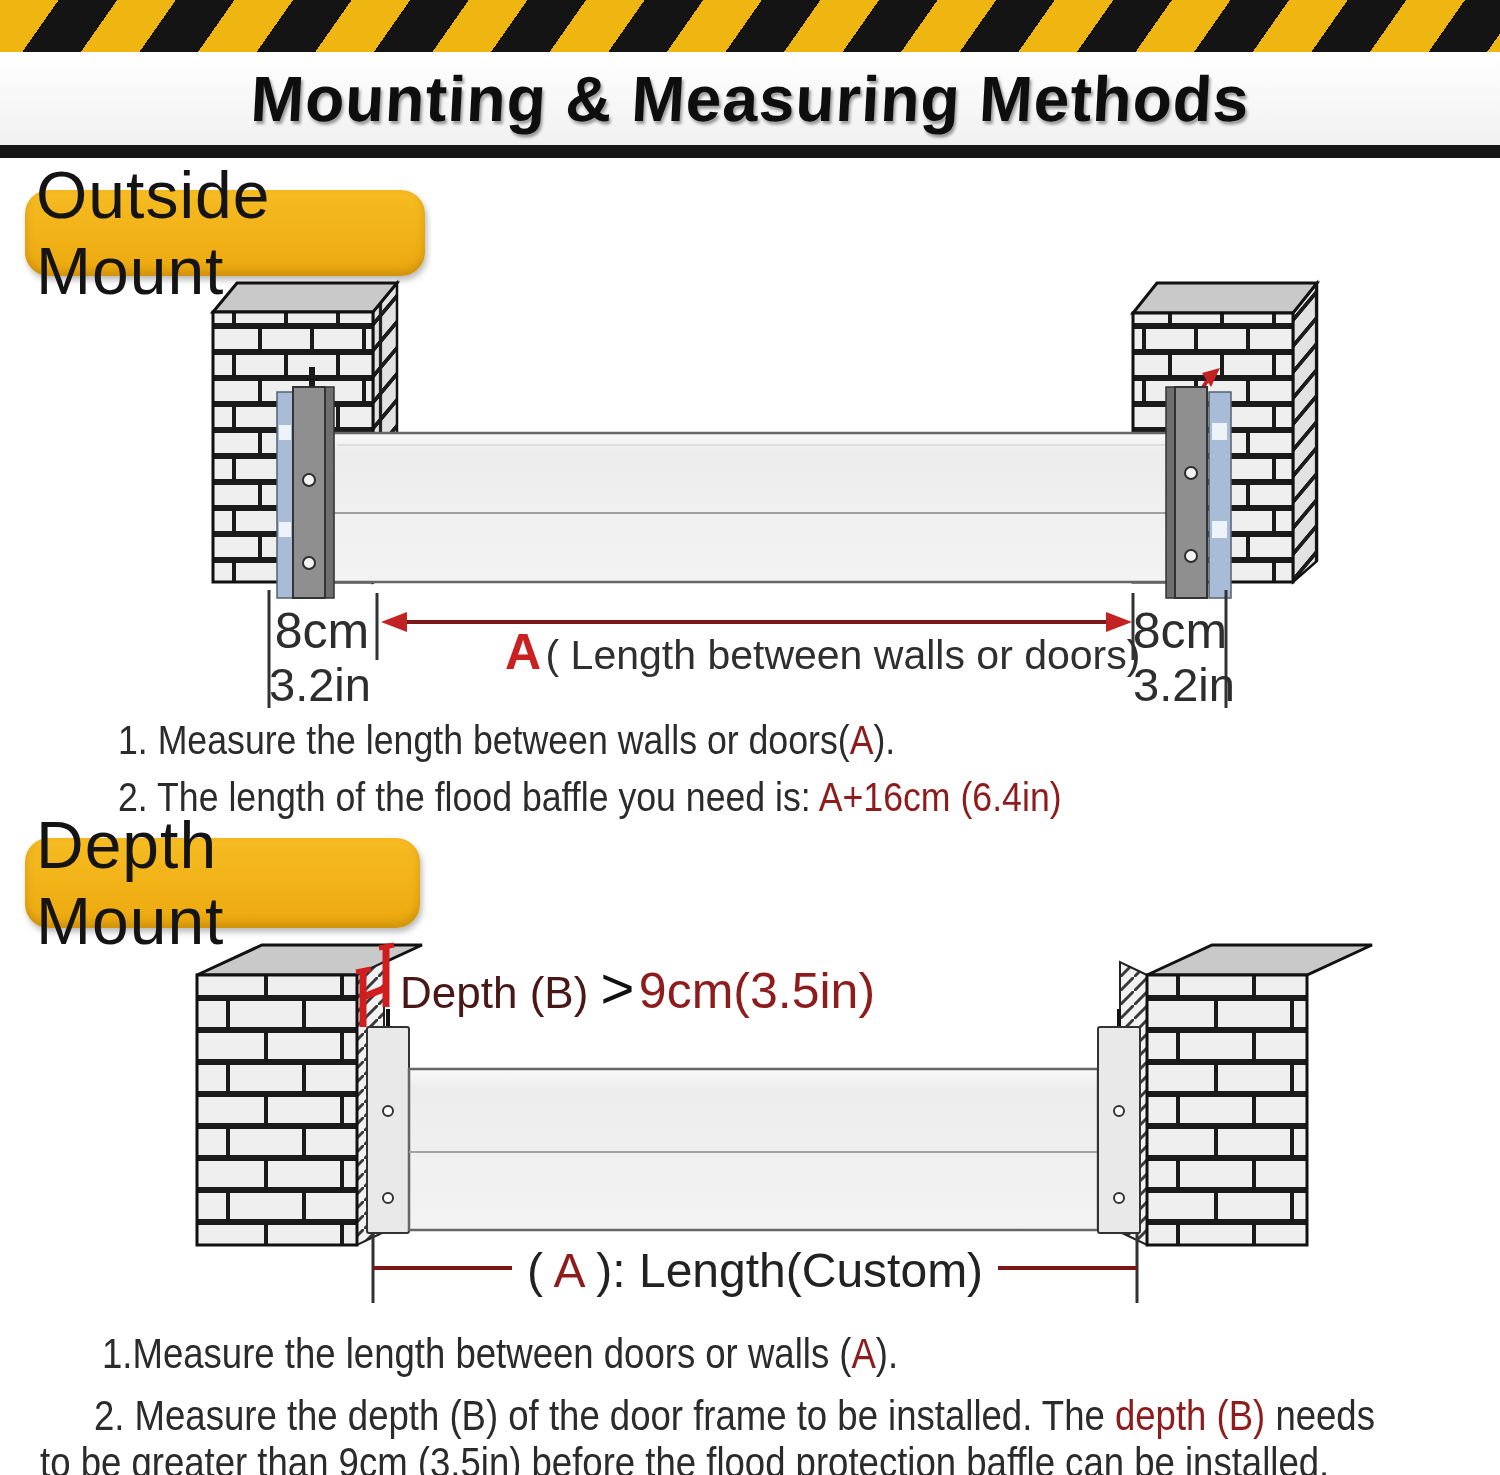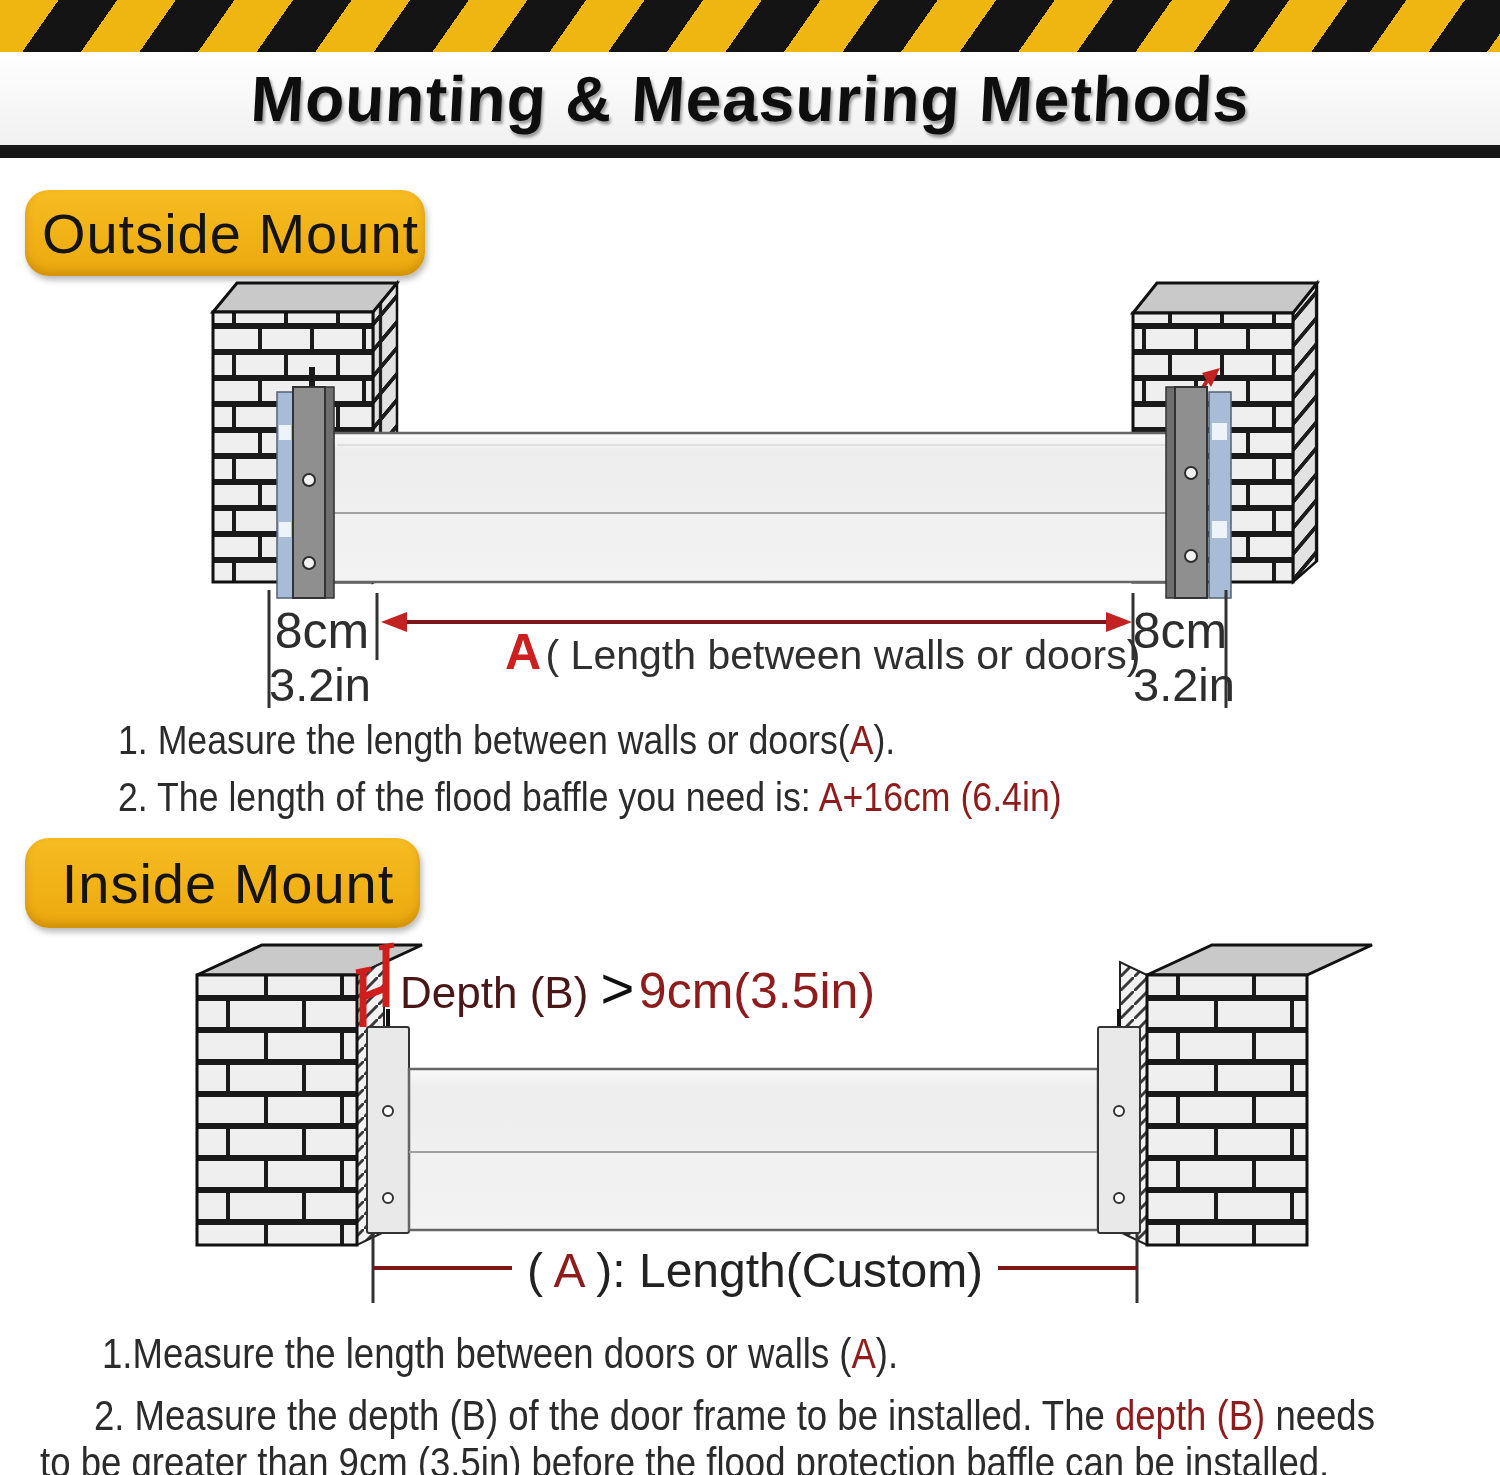--- a/index.html
+++ b/index.html
@@ -16,21 +16,21 @@
     background:linear-gradient(#ffffff,#f1f1f1);
     display:flex;align-items:center;justify-content:center;}
   .titlebar .title{font-size:64px;font-weight:700;color:#0e0e0e;letter-spacing:1px;
     transform:skewX(-3deg);text-shadow:2px 3px 3px rgba(0,0,0,.38), 0 1px 0 #ffffff;}
   .darkbar{position:absolute;left:0;top:145px;width:100%;height:13px;background:#171717;}
 
   
   .badge{position:absolute;background:linear-gradient(#f6bc22,#eca90e);
     border-radius:24px;display:flex;align-items:center;justify-content:center;
     color:#141414;box-shadow:2px 4px 6px rgba(0,0,0,.28), inset 0 -5px 8px rgba(135,85,0,.30);}
-  .badge span{font-size:56px;letter-spacing:1px;margin-left:11px;}
+  .badge span{font-size:66px;letter-spacing:1px;margin-left:11px;}
   .badge.outside{left:25px;top:190px;width:400px;height:86px;}
   .badge.inside{left:25px;top:838px;width:395px;height:90px;}
 
   .diagram{position:absolute;left:0;}
   .d1{top:275px;width:1500px;height:440px;}
   .d2{top:935px;width:1500px;height:412px;}
 
   svg text{font-family:"Liberation Sans", sans-serif;}
 
   
@@ -136,21 +136,21 @@
       </text>
     </g>
   </svg>
 
   <div class="steps steps1">
     <p><span>1. Measure the length between walls or doors(</span><span class="red">A</span><span>).</span></p>
     <p><span>2. The length of the flood baffle you need is: </span><span class="red">A+16cm (6.4in)</span></p>
   </div>
 
   <div class="badge inside">
-    <span>Inside Mount</span>
+    <span>Depth Mount</span>
   </div>
 
   <svg class="diagram d2" viewBox="0 0 1500 412">
     <defs>
       <pattern id="brick2" width="76" height="64" patternUnits="userSpaceOnUse">
         <rect width="76" height="64" fill="#1a1a1a"></rect>
         <rect x="2" y="2" width="72" height="26" fill="#efefef"></rect>
         <rect x="-36" y="34" width="72" height="26" fill="#efefef"></rect>
         <rect x="40" y="34" width="72" height="26" fill="#efefef"></rect>
       </pattern>

